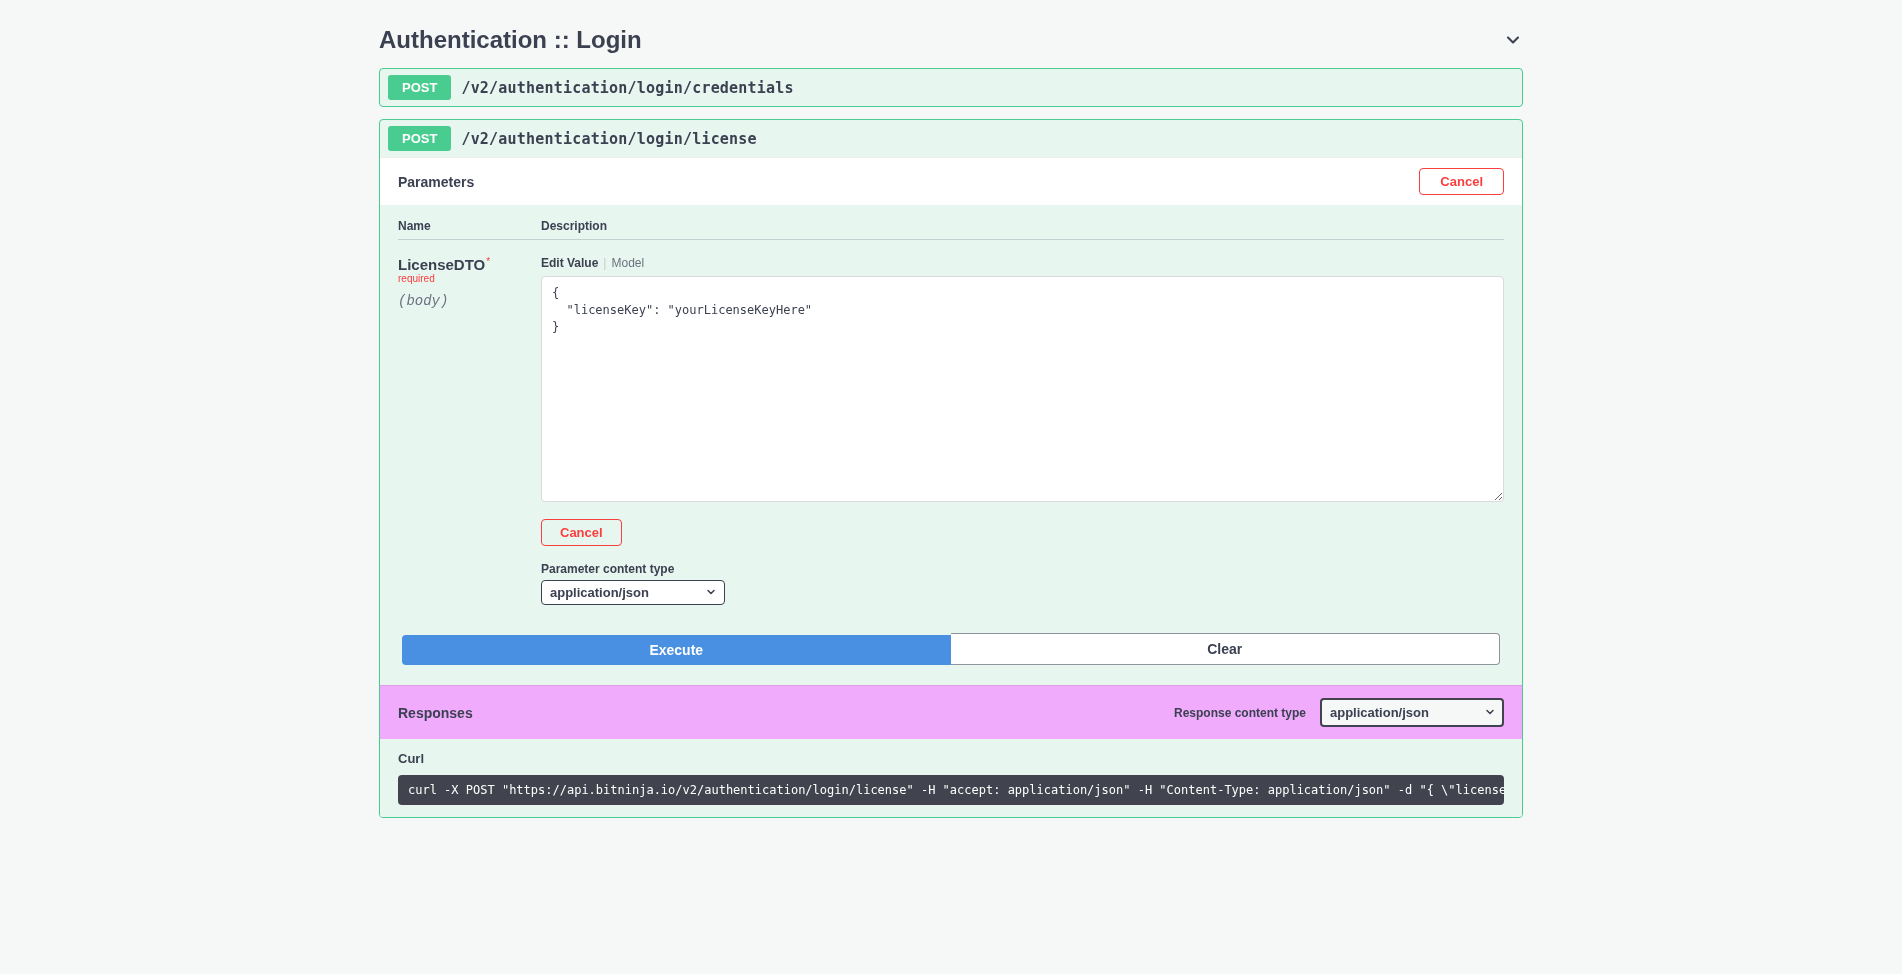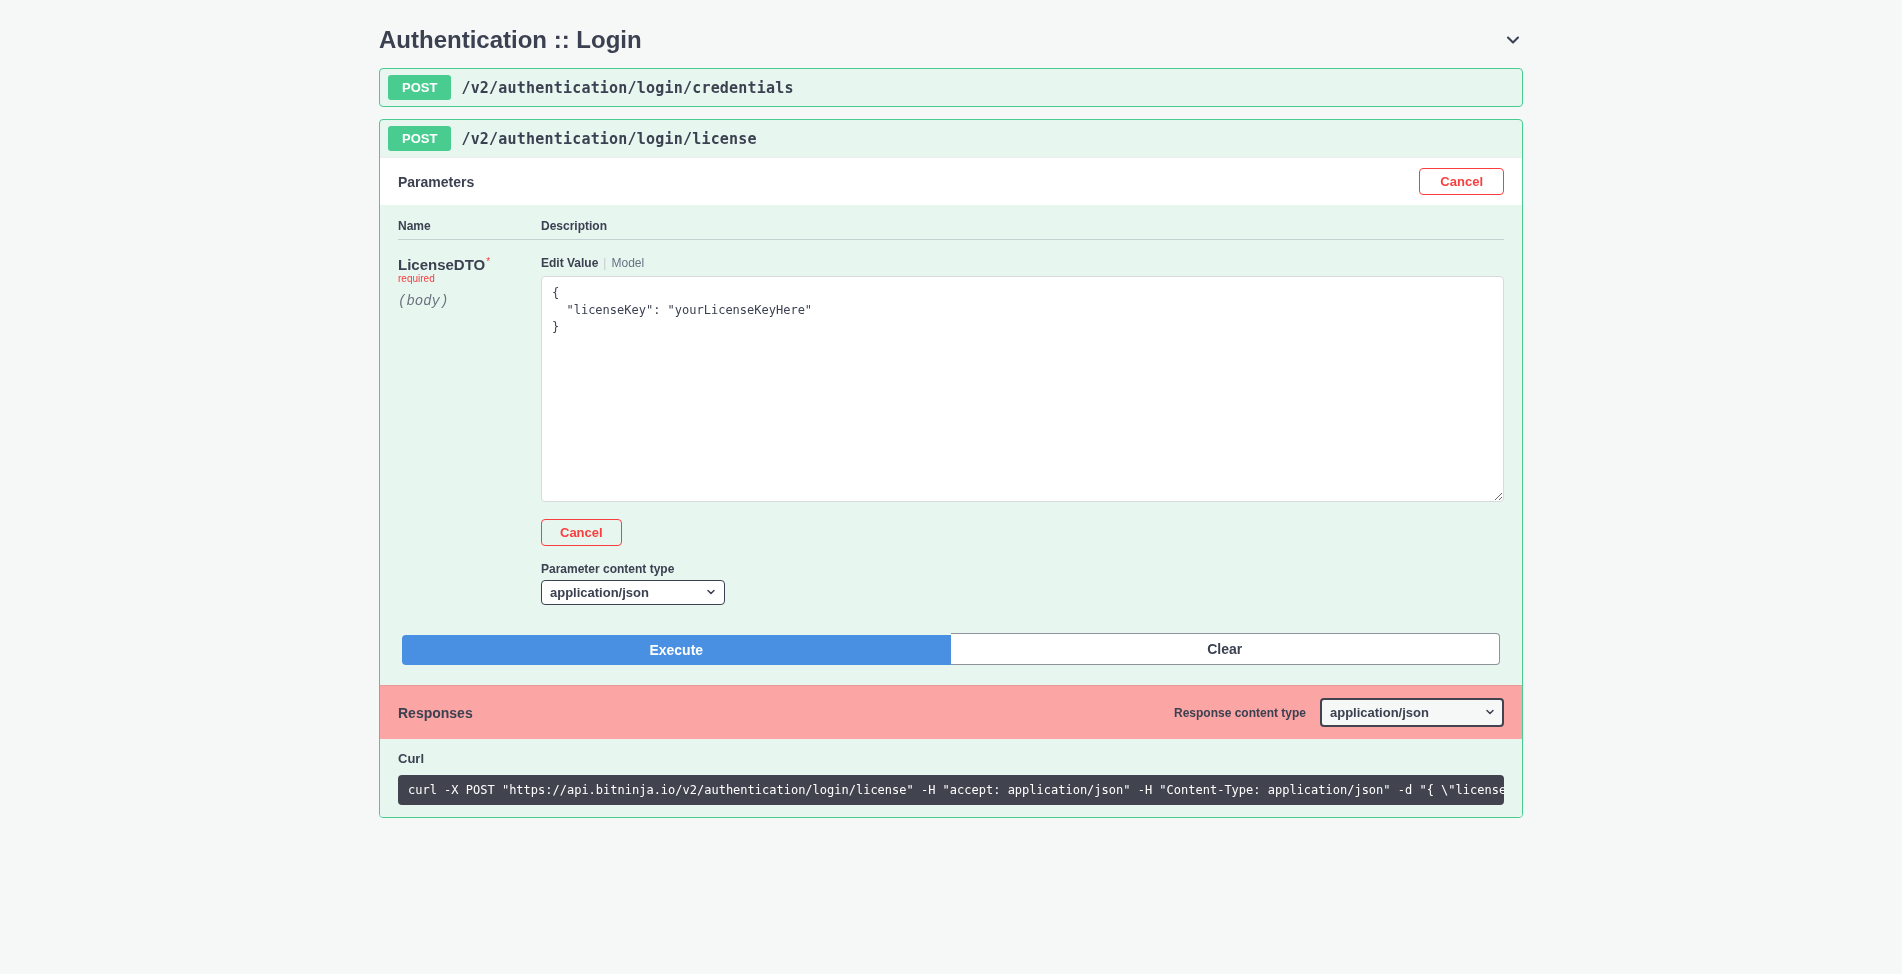--- a/index.html
+++ b/index.html
@@ -230,21 +230,21 @@
       border: 1px solid #8f939c;
       border-radius: 0 4px 4px 0;
       border-left: none;
       padding: 7px 0;
       cursor: pointer;
     }
     .responses-header {
       display: flex;
       align-items: center;
       justify-content: space-between;
-      background: #fca5a5;
+      background: #f0abfc;
       padding: 12px 18px;
       border-top: 1px solid rgba(0,0,0,0.07);
     }
     .responses-header h4 { font-size: 14px; font-weight: 700; }
     .resp-ct-wrap {
       display: flex;
       align-items: center;
       gap: 14px;
     }
     .resp-ct-label {

